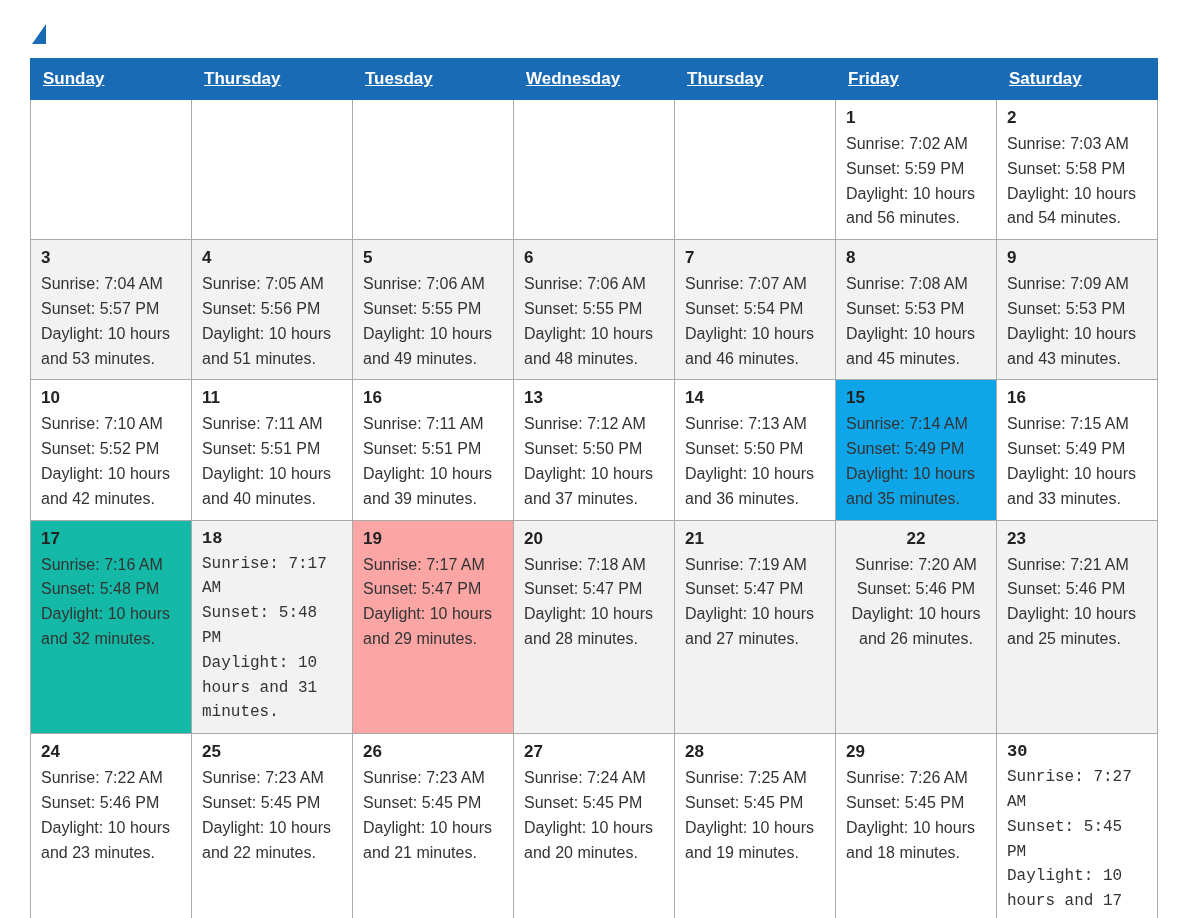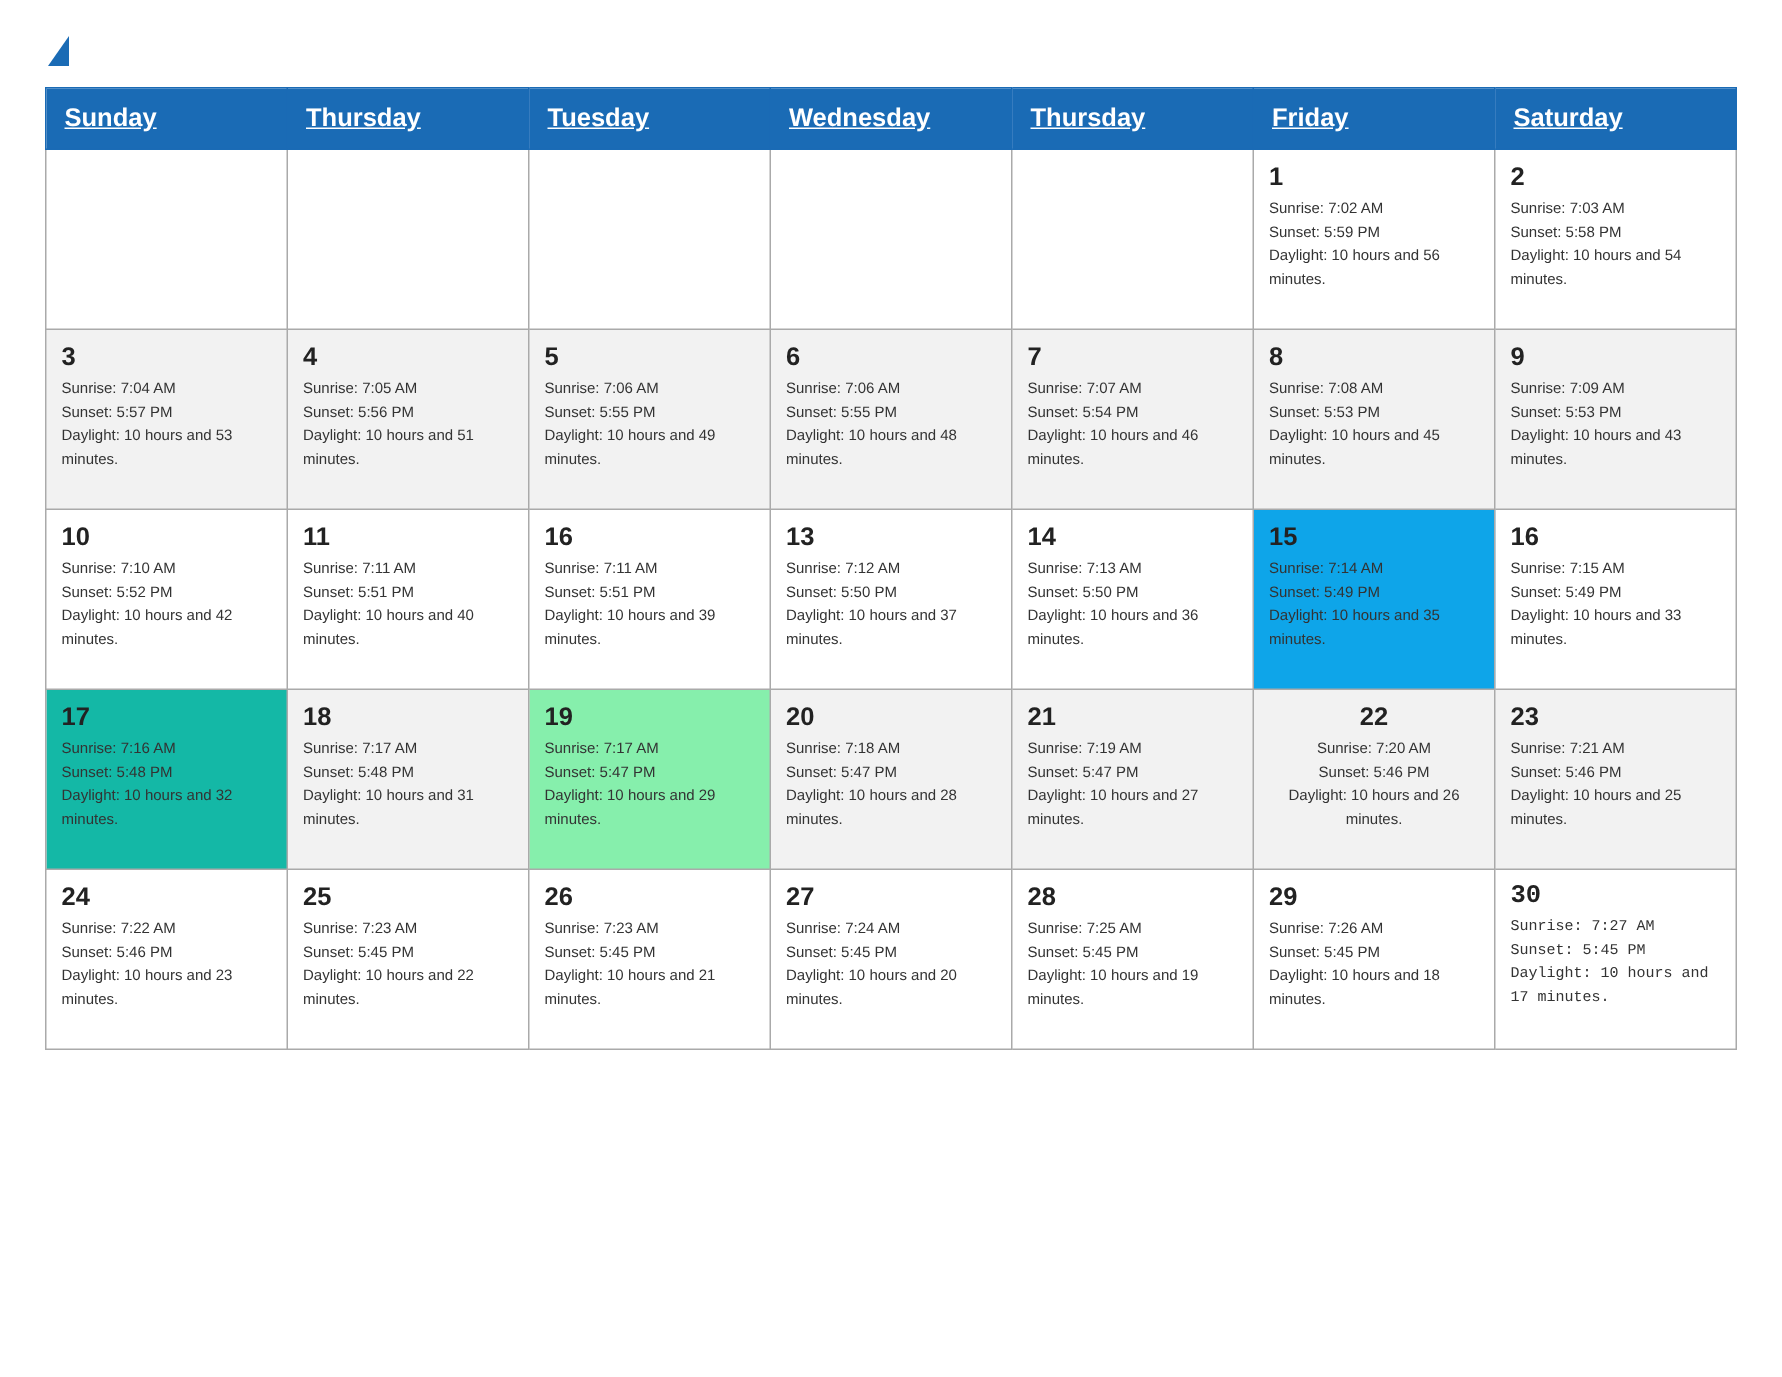--- a/index.html
+++ b/index.html
@@ -83,21 +83,21 @@
       height: 120px;
     }
     .day-number {
       font-size: 17px;
       font-weight: bold;
       color: #222;
       display: block;
       margin-bottom: 4px;
     }
     .day-info {
-      font-size: 10px;
+      font-size: 16px;
       color: #333;
       line-height: 1.55;
     }
     .empty-cell {
       background: #fff;
     }
     tr:nth-child(even) td {
       background: #f7f7f7;
     }
     tr:nth-child(odd) td {
@@ -212,25 +212,25 @@
         <td style="background-color: rgb(255, 255, 255);">
           <span class="day-number">16</span>
           <div class="day-info">Sunrise: 7:15 AM<br>Sunset: 5:49 PM<br>Daylight: 10 hours and 33 minutes.</div>
         </td>
       </tr>
       <tr>
         <td style="background-color: #14b8a6;">
           <span class="day-number">17</span>
           <div class="day-info">Sunrise: 7:16 AM<br>Sunset: 5:48 PM<br>Daylight: 10 hours and 32 minutes.</div>
         </td>
-        <td style="background-color: rgb(242, 242, 242);">
+        <td style="background-color: rgb(242, 242, 242); font-family: Liberation Mono, monospace;">
           <span class="day-number">18</span>
           <div class="day-info">Sunrise: 7:17 AM<br>Sunset: 5:48 PM<br>Daylight: 10 hours and 31 minutes.</div>
         </td>
-        <td style="background-color: #86efac;">
+        <td style="background-color: #fca5a5;">
           <span class="day-number">19</span>
           <div class="day-info">Sunrise: 7:17 AM<br>Sunset: 5:47 PM<br>Daylight: 10 hours and 29 minutes.</div>
         </td>
         <td style="background-color: rgb(242, 242, 242);">
           <span class="day-number">20</span>
           <div class="day-info">Sunrise: 7:18 AM<br>Sunset: 5:47 PM<br>Daylight: 10 hours and 28 minutes.</div>
         </td>
         <td style="background-color: rgb(242, 242, 242);">
           <span class="day-number">21</span>
           <div class="day-info">Sunrise: 7:19 AM<br>Sunset: 5:47 PM<br>Daylight: 10 hours and 27 minutes.</div>

